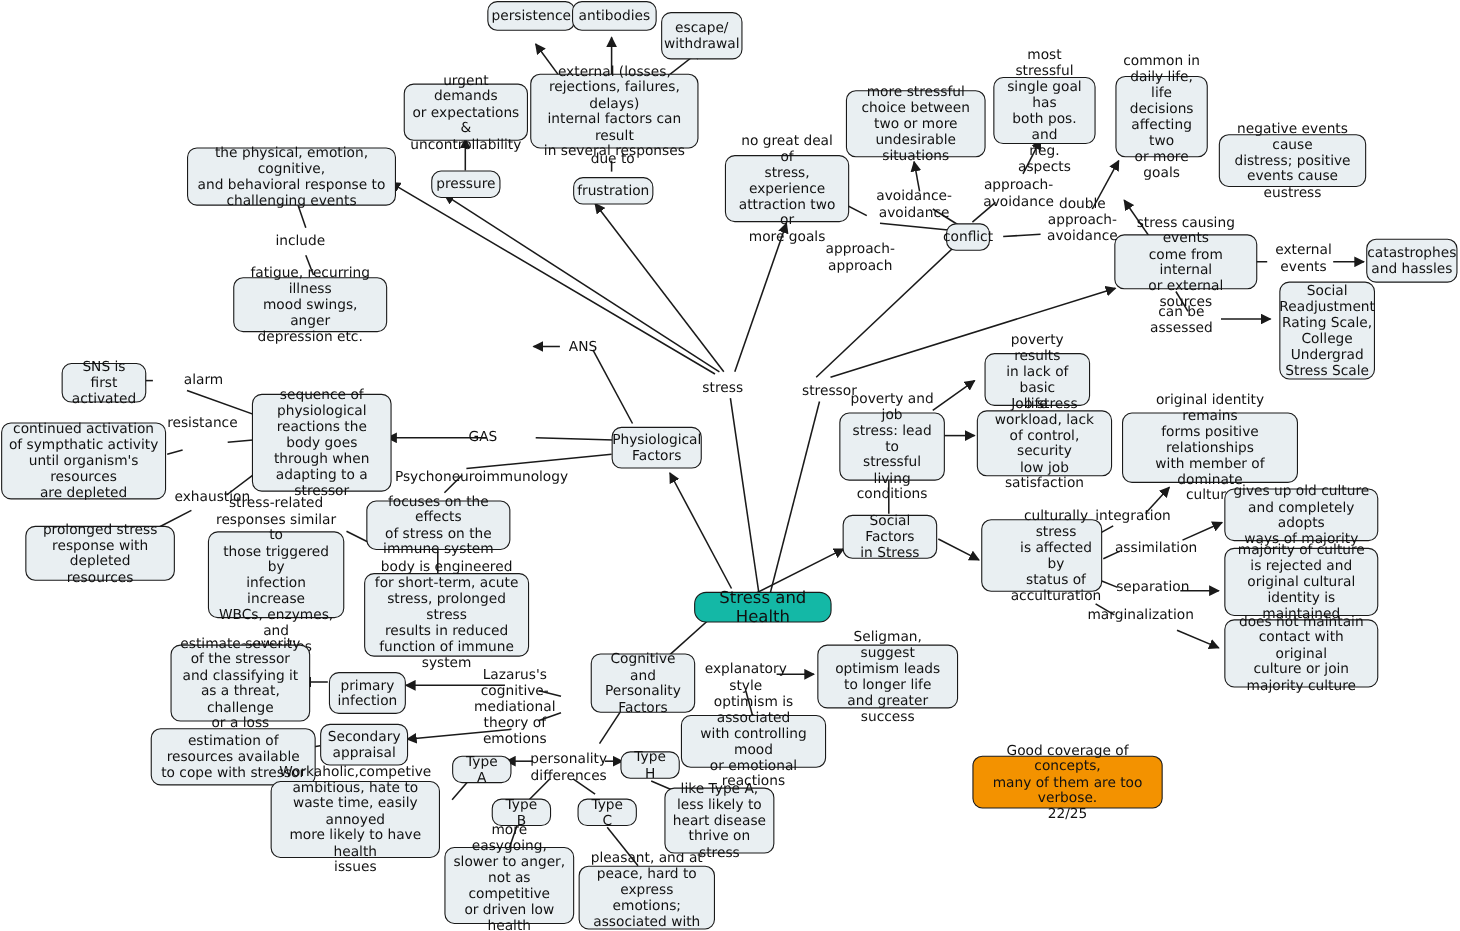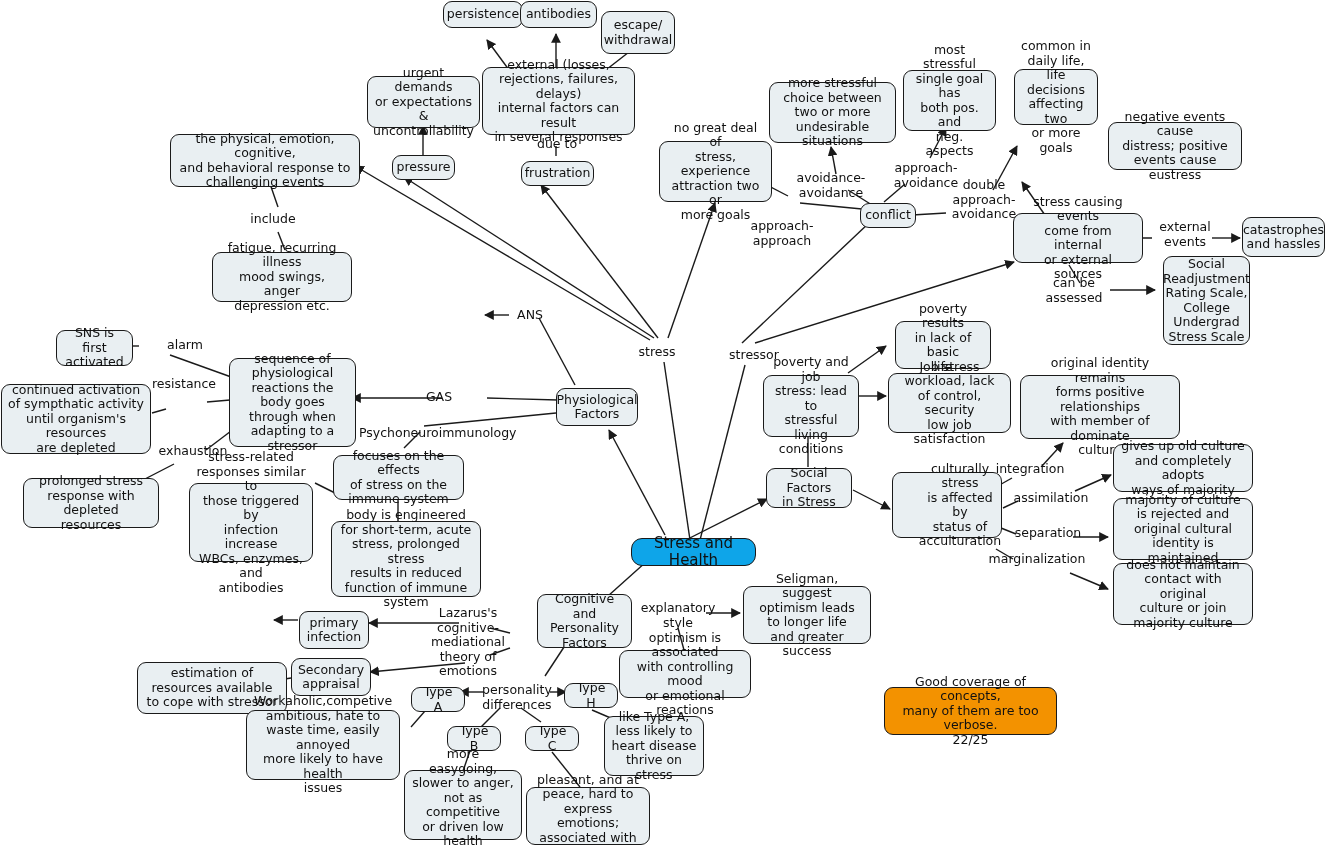--- a/index.html
+++ b/index.html
@@ -18,21 +18,21 @@
     color:#111111;
     text-align:center;
     display:flex;
     align-items:center;
     justify-content:center;
     line-height:1.16;
     padding:3px 6px;
     white-space:pre-line;
   }
   .node.central{
-    background:#0ea5e9;
+    background:#14b8a6;
     font-size:15px;
     border-radius:11px;
   }
   .node.small{font-size:12.5px;}
   .node.tiny{font-size:12.5px;}
   .node.note{
     background:#f39200;
     border:1.4px solid #1a1a1a;
     font-size:12.5px;
     border-radius:9px;
@@ -229,29 +229,29 @@
 attraction two or
 more goals</div>
   <div class="node small" style="left:769px;top:82px;width:127px;height:61px;">more stressful
 choice between
 two or more
 undesirable situations</div>
   <div class="node small" style="left:903px;top:70px;width:93px;height:61px;">most stressful
 single goal has
 both pos. and
 neg. aspects</div>
-  <div class="node small" style="left:1014px;top:69px;width:84px;height:56px;">common in
+  <div class="node small" style="left:1014px;top:69px;width:84px;height:74px;">common in
 daily life,
 life decisions
 affecting two
 or more goals</div>
   <div class="node small" style="left:1108px;top:122px;width:134px;height:48px;">negative events cause
 distress; positive
 events cause eustress</div>
-  <div class="node small" style="left:860px;top:203px;width:56px;height:25px;">conflict</div>
+  <div class="node small" style="left:860px;top:203px;width:40px;height:25px;">conflict</div>
 
   <div class="lbl" style="left:742px;top:219px;width:80px;">approach-
 approach</div>
   <div class="lbl" style="left:790px;top:171px;width:82px;">avoidance-
 avoidance</div>
   <div class="lbl" style="left:885px;top:161px;width:82px;">approach-
 avoidance</div>
   <div class="lbl" style="left:944px;top:178px;width:80px;">double
 approach-
 avoidance</div>
@@ -304,20 +304,25 @@
 original cultural
 identity is maintained</div>
   <div class="node small" style="left:1113px;top:444px;width:140px;height:48px;">gives up old culture
 and completely adopts
 ways of majority</div>
   <div class="node small" style="left:1113px;top:563px;width:140px;height:62px;">does not maintain
 contact with original
 culture or join
 majority culture</div>
 
+  <div class="node small" style="left:155px;top:586px;width:127px;height:70px;">estimate severity
+of the stressor
+and classifying it
+as a threat, challenge
+or a loss</div>
   <div class="node small" style="left:299px;top:611px;width:70px;height:38px;">primary
 infection</div>
   <div class="node small" style="left:291px;top:658px;width:80px;height:38px;">Secondary
 appraisal</div>
   <div class="node small" style="left:137px;top:662px;width:150px;height:52px;">estimation of
 resources available
 to cope with stressor</div>
   <div class="lbl" style="left:425px;top:606px;width:86px;">Lazarus's
 cognitive-
 mediational

